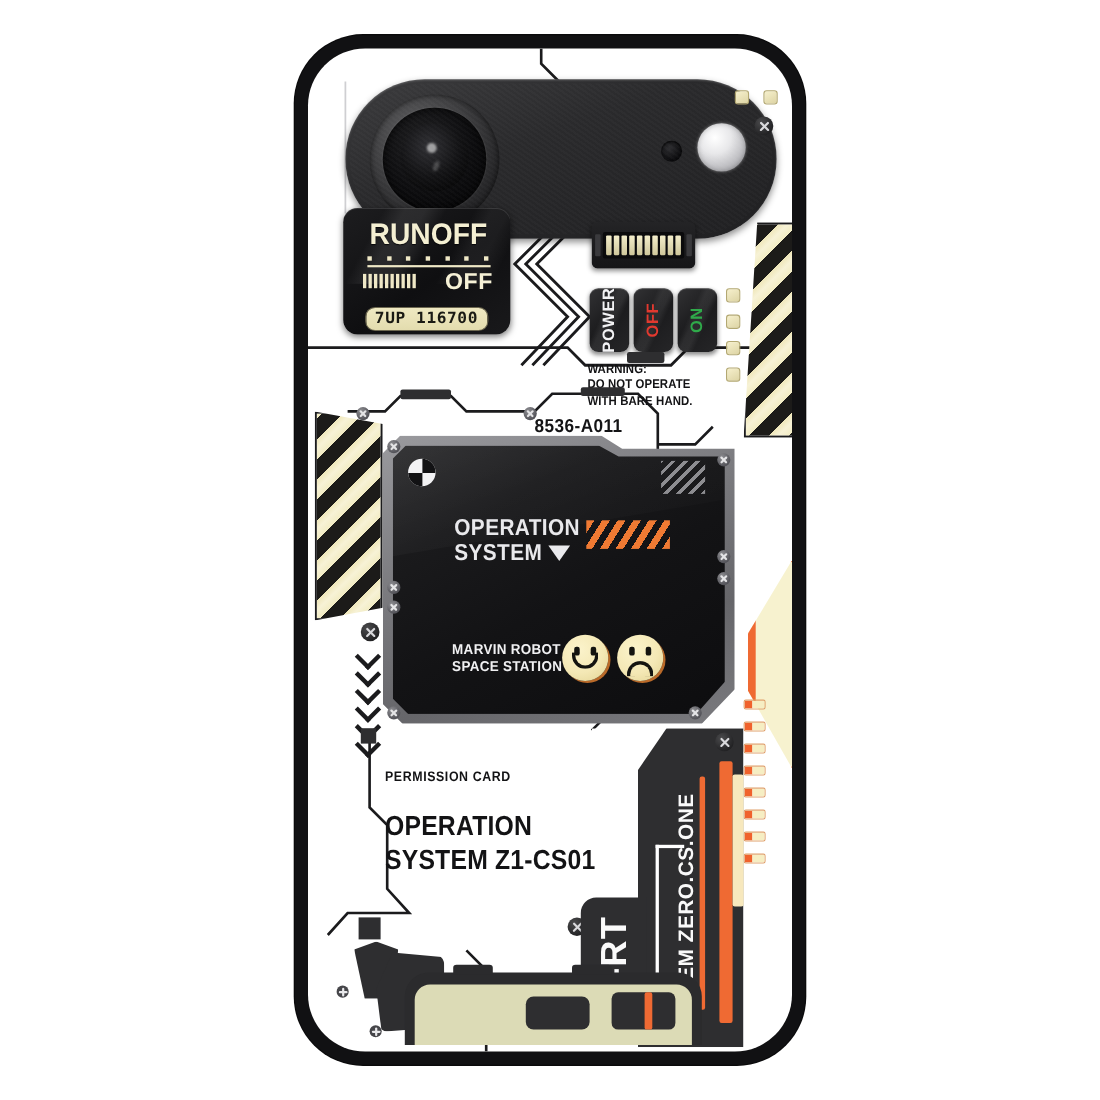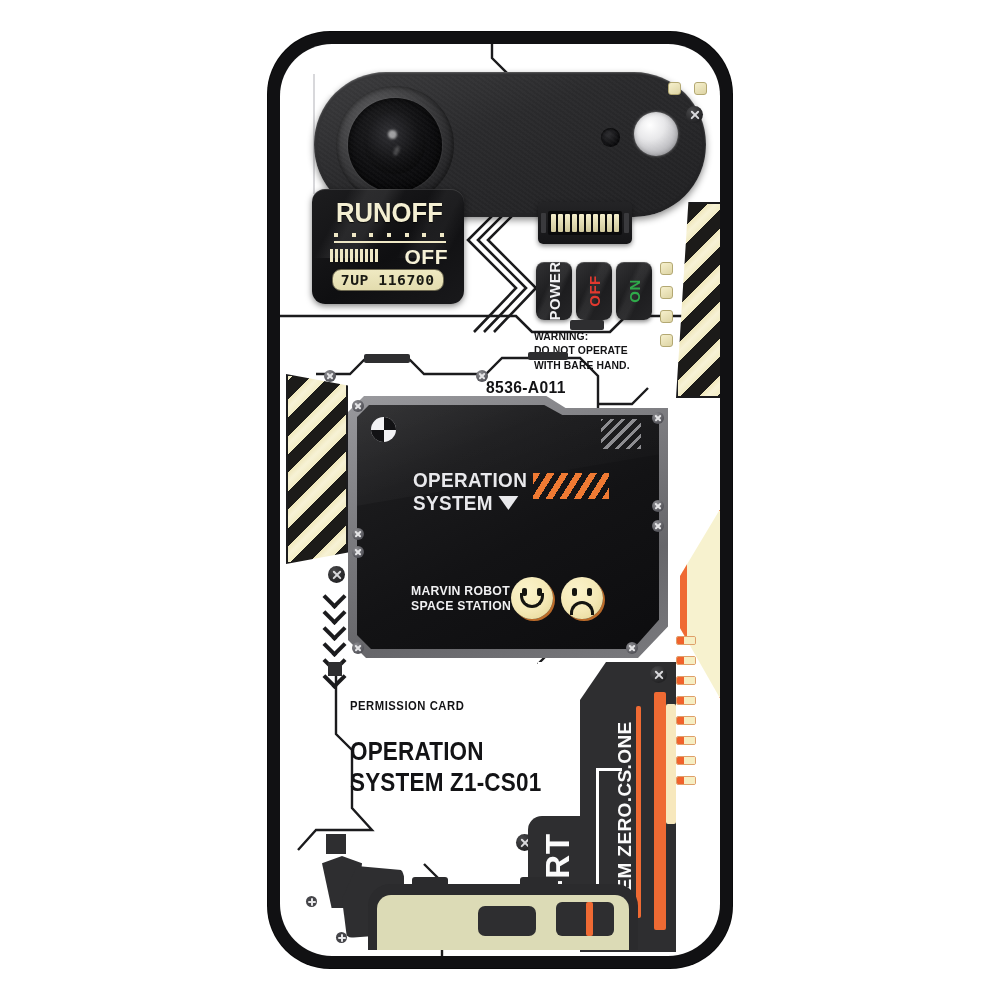--- a/index.html
+++ b/index.html
@@ -140,21 +140,21 @@
   .dotrow{ position:absolute; left:22px; top:44px; width:110px; display:flex; justify-content:space-between; }
   .dotrow i{ width:4px; height:4px; background:#efe8c6; display:block; }
   .hr-line{ position:absolute; left:22px; top:52px; width:112px; height:2px; background:#efe8c6; }
   .bars{ position:absolute; left:18px; top:60px; display:flex; gap:2px; }
   .bars i{ width:3px; height:13px; background:#efe8c6; display:block; }
   .off-word{
     position:absolute; right:16px; top:56px; font-size:21px; font-weight:bold;
     color:#f6f1d6; letter-spacing:.5px;
   }
   .lcd{
-    position:absolute; left:20px; top:80px; width:112px; height:22px;
+    position:absolute; left:20px; top:90px; width:112px; height:22px;
     background:linear-gradient(#efe9c2,#e3dcae);
     border-radius:9px; border:1.5px solid #6d6850;
     display:flex; align-items:center; justify-content:center;text-align:right;
   }
   .lcd span{
     font-family:"DejaVu Sans Mono", monospace; font-size:14px; font-weight:bold;
     color:#1a1a14; letter-spacing:.5px; transform:scaleX(1.05);
   }
 
   

